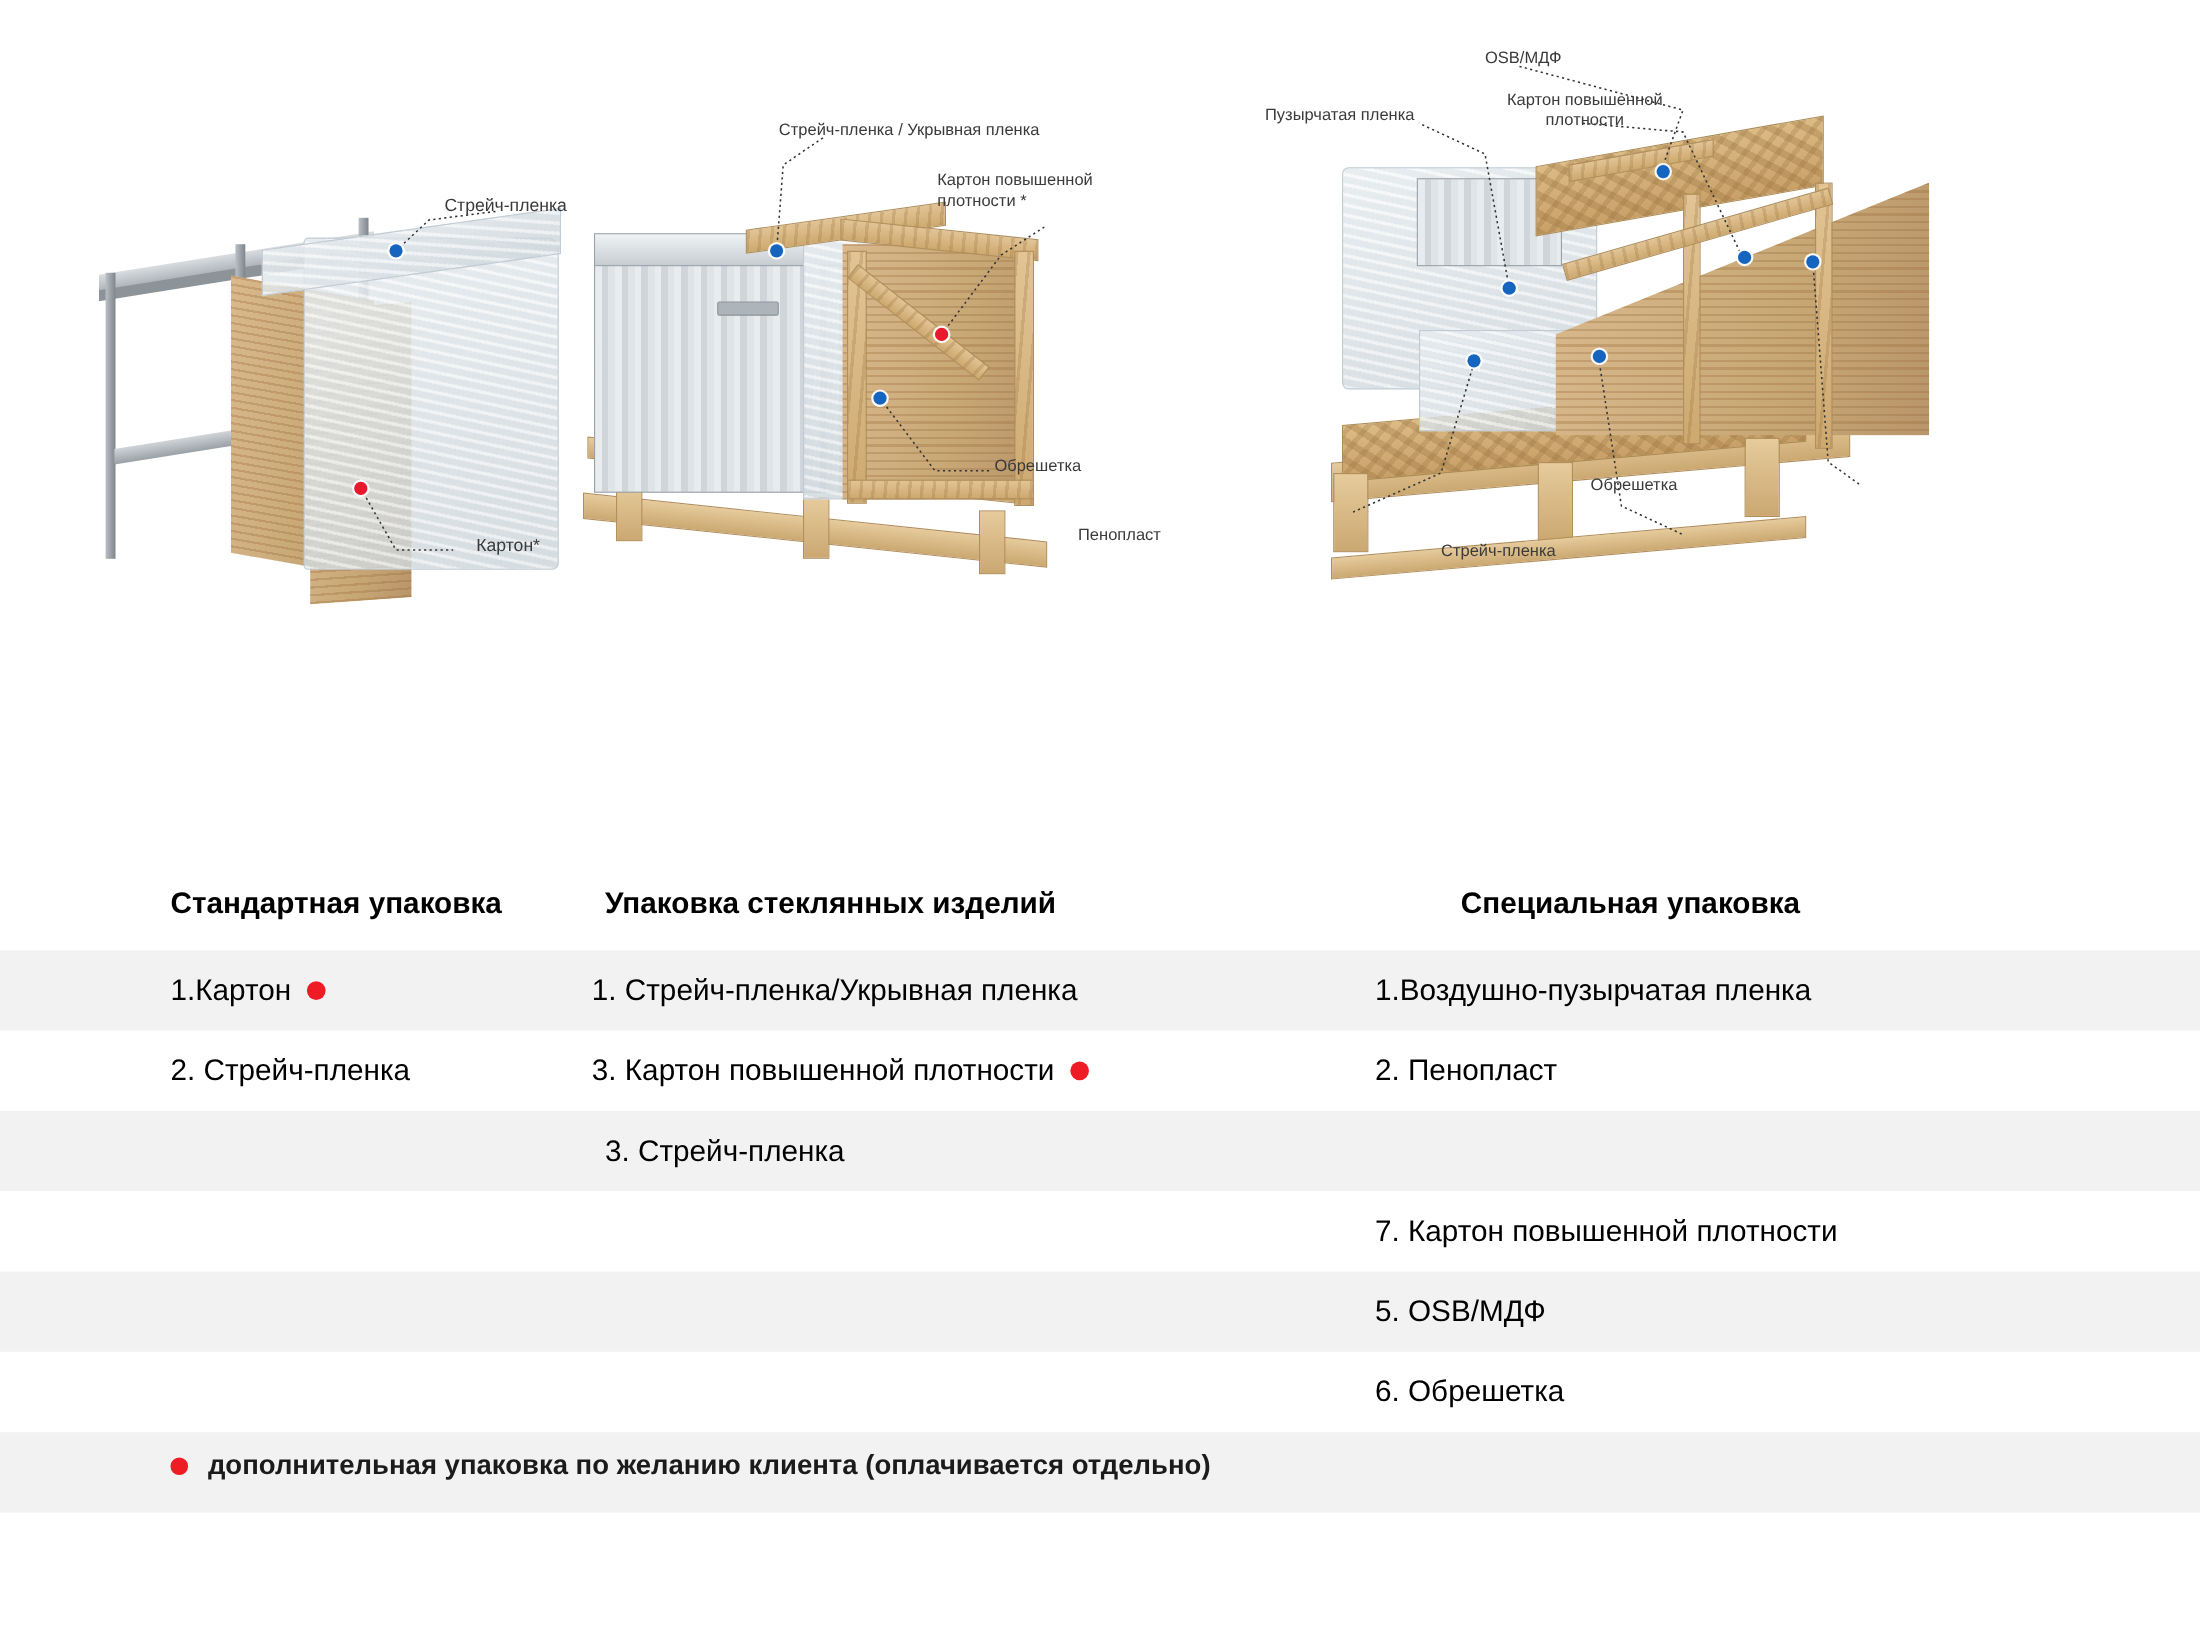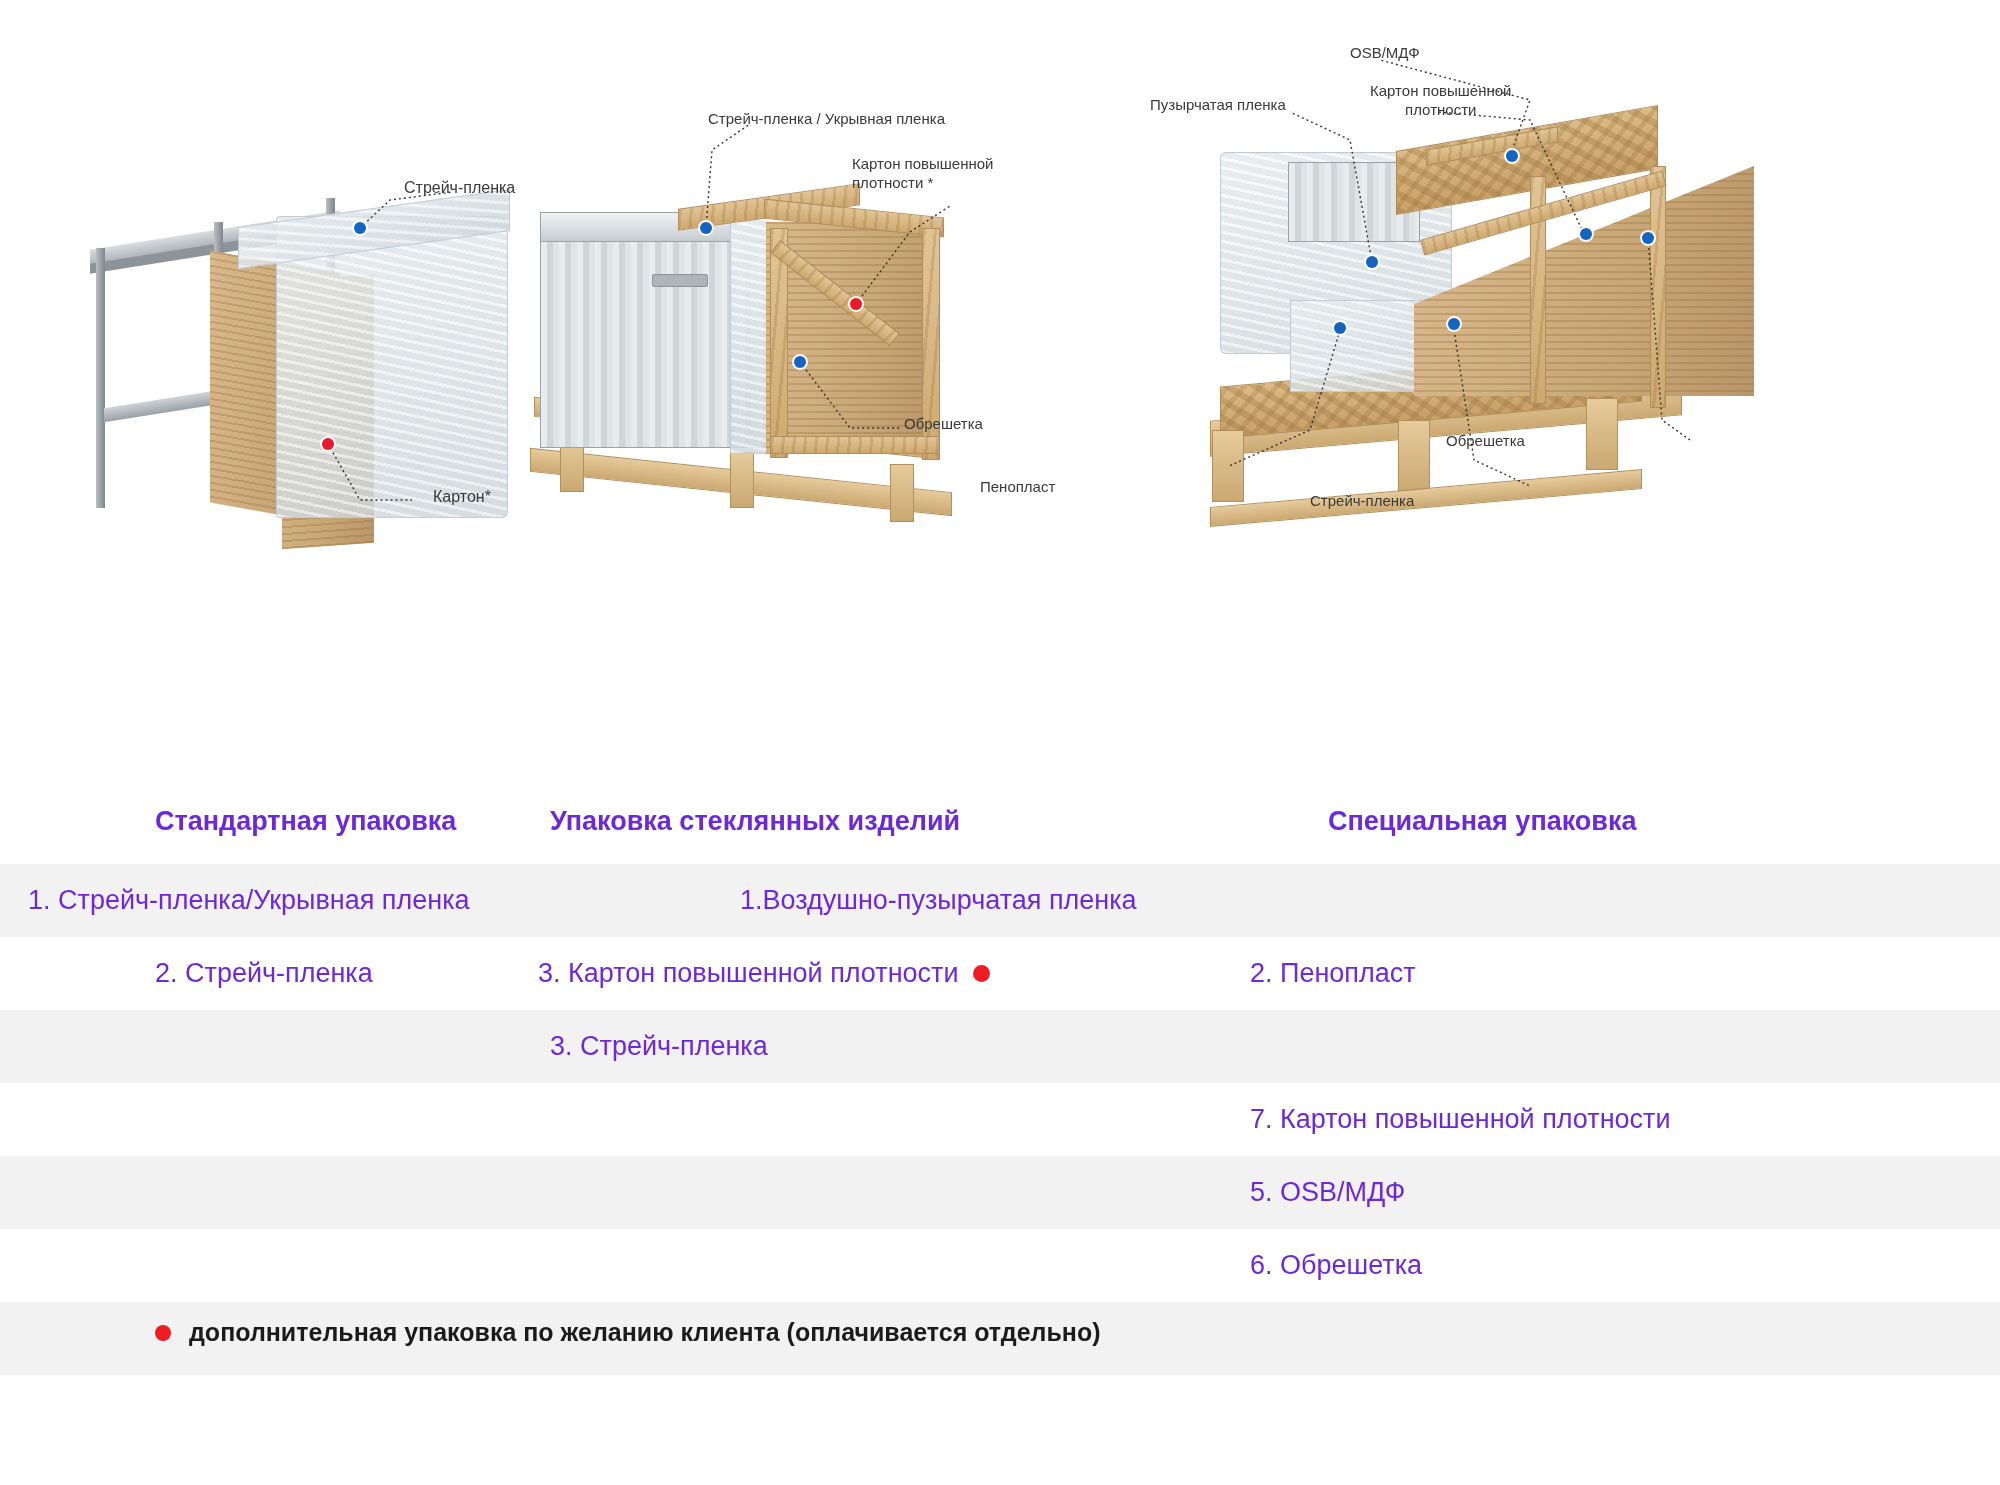--- a/index.html
+++ b/index.html
@@ -98,21 +98,21 @@
     height:73px;
     align-items:center;
   }
   .row.shade{background:#f2f2f2;}
   .row.plain{background:#ffffff;}
   .row.head{background:#ffffff;height:86px;}
   .cell{
     box-sizing:border-box;
     padding-left:0;
     font-size:27px;
-    color:#6d28d9;
+    color:#000000;
     display:flex;
     align-items:center;
   }
   .c1{width:510px;padding-left:155px;}
   .c2{width:700px;padding-left:28px;}
   .c3{width:790px;padding-left:40px;}
   .cell.th{font-size:27px;font-weight:bold;}
   .reddot{
     display:inline-block;width:17px;height:17px;border-radius:50%;
     background:#ef1c26;margin-left:14px;
@@ -242,20 +242,24 @@
 
 <div class="table-wrap">
 
   <div class="row head">
     <div class="cell th c1">Стандартная упаковка</div>
     <div class="cell th c3">Упаковка стеклянных изделий</div>
     <div class="cell th c2">Специальная упаковка</div>
   </div>
 
   <div class="row shade">
+    <div class="cell c1">
+      <span>1.Картон</span>
+        <span class="reddot"></span>
+    </div>
     <div class="cell c2">
       <span>1. Стрейч-пленка/Укрывная пленка</span>
     </div>
     <div class="cell c3">
       <span>1.Воздушно-пузырчатая пленка</span>
     </div>
   </div>
 
   <div class="row plain">
     <div class="cell c1">

